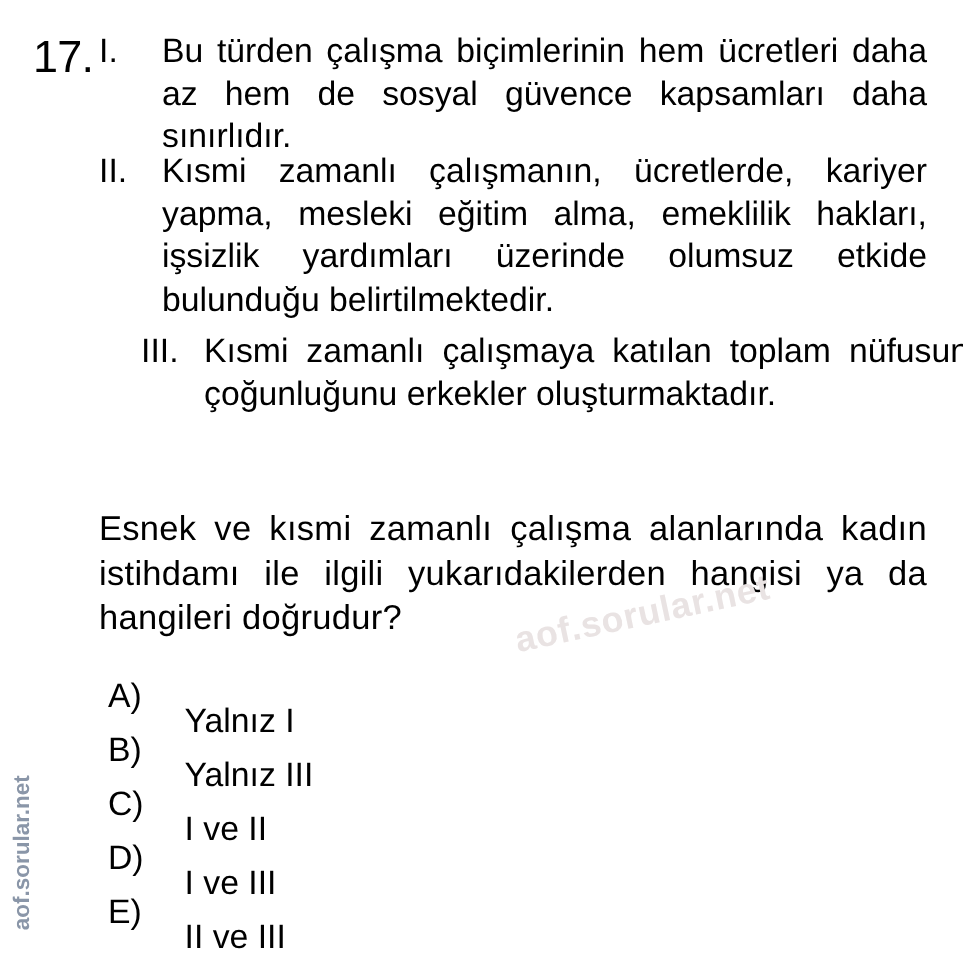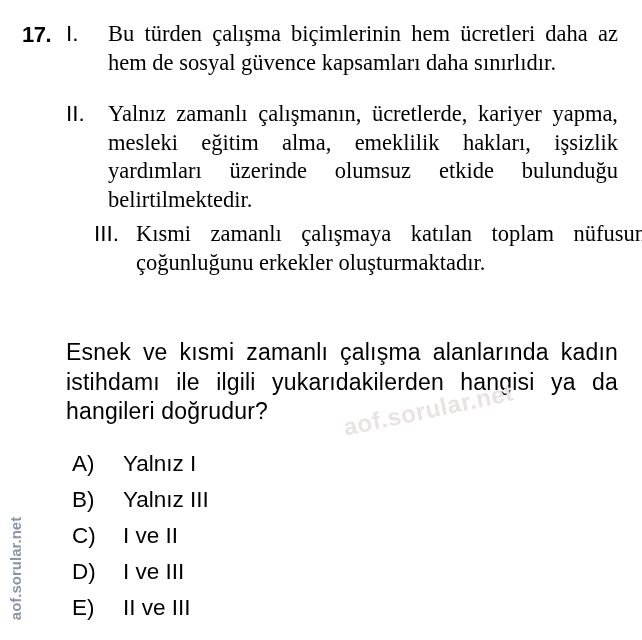--- a/index.html
+++ b/index.html
@@ -2,37 +2,37 @@
 <html><head>
 <meta charset="utf-8">
 <style>
   html, body { margin: 0; padding: 0; background: #ffffff; }
   body {
     width: 642px; height: 640px; position: relative; overflow: hidden;
     font-family: "Liberation Sans", sans-serif; color: #000;
   }
   .qnum {
     position: absolute; left: 22px; top: 22px;
-    font-size: 22px; font-weight: bold; letter-spacing: -0.5px;
+    font-size: 30px; font-weight: normal; letter-spacing: -0.5px;
   }
   .stmt {
     position: absolute; left: 66px; width: 552px;
     font-size: 22.5px; line-height: 28.5px;
   }
   .stmt .roman { position: absolute; left: 0; top: 0; }
-  .stmt .body { margin-left: 42px; text-align: justify; text-align-last: left; font-family: Liberation Serif, serif; }
+  .stmt .body { margin-left: 42px; text-align: justify; text-align-last: left; }
   .question {
     position: absolute; left: 66px; top: 338px; width: 552px;
     font-size: 23px; font-weight: normal; line-height: 29.5px;
     text-align: justify; letter-spacing: 0.2px;
   }
   .options { position: absolute; left: 72px; top: 446px; }
   .opt { height: 36px; font-size: 22.5px; line-height: 36px; position: relative; }
   .opt .letter { position: absolute; left: 0; }
-  .opt .text { position: absolute; left: 51px; white-space: nowrap; }
+  .opt .text { position: absolute; left: 51px; white-space: nowrap; margin-top: 17px; }
   .wm-side {
     position: absolute; left: -40px; top: 560px; transform: rotate(-90deg);
     font-size: 15px; font-weight: bold; color: #8a96a8; width: 110px; text-align: center;
   }
   .wm-center {
     position: absolute; left: 342px; top: 396px; transform: rotate(-12deg);
     font-size: 24px; font-weight: bold; color: #e9e3e3; letter-spacing: 0.5px;
   }
 </style>
 </head>
@@ -40,21 +40,21 @@
 
 <div class="qnum">17.</div>
 
 <div class="stmt" style="top:20px;">
   <span class="roman">I.</span>
   <div class="body">Bu türden çalışma biçimlerinin hem ücretleri daha az hem de sosyal güvence kapsamları daha sınırlıdır.</div>
 </div>
 
 <div class="stmt" style="top:100px;">
   <span class="roman">II.</span>
-  <div class="body">Yalnız zamanlı çalışmanın, ücretlerde, kariyer yapma, mesleki eğitim alma, emeklilik hakları, işsizlik yardımları üzerinde olumsuz etkide bulunduğu belirtilmektedir.</div>
+  <div class="body">Kısmi zamanlı çalışmanın, ücretlerde, kariyer yapma, mesleki eğitim alma, emeklilik hakları, işsizlik yardımları üzerinde olumsuz etkide bulunduğu belirtilmektedir.</div>
 </div>
 
 <div class="stmt" style="top:220px;margin-left:28px;">
   <span class="roman">III.</span>
   <div class="body">Kısmi zamanlı çalışmaya katılan toplam nüfusun çoğunluğunu erkekler oluşturmaktadır.</div>
 </div>
 
 <div class="question">Esnek ve kısmi zamanlı çalışma alanlarında kadın istihdamı ile ilgili yukarıdakilerden hangisi ya da hangileri doğrudur?</div>
 
 <div class="options">

